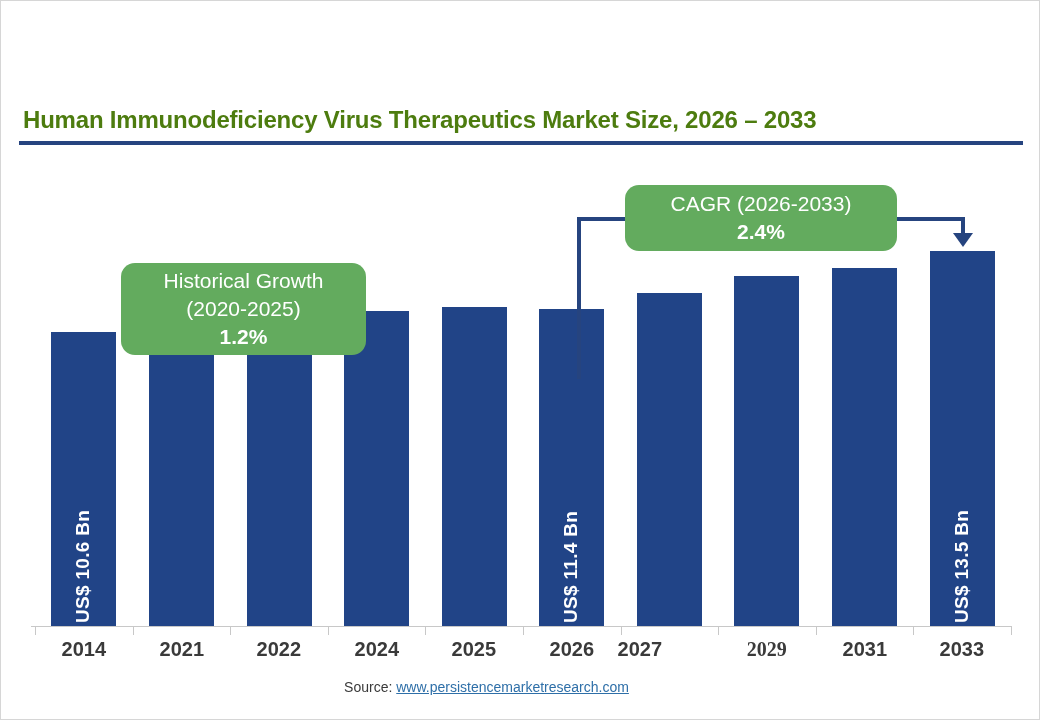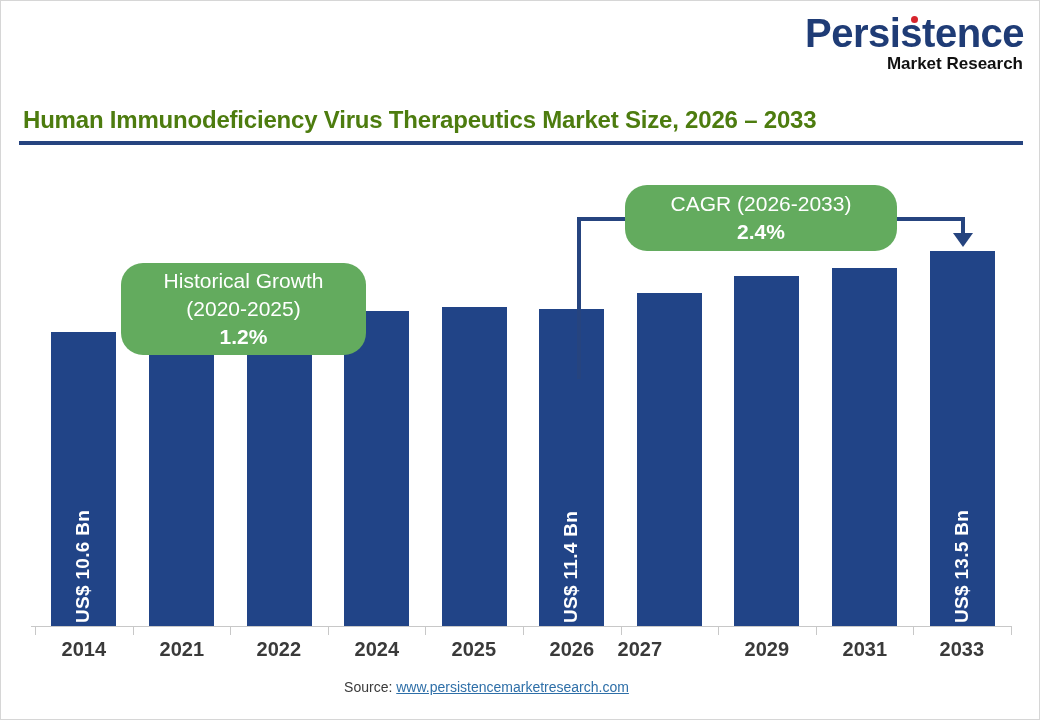--- a/index.html
+++ b/index.html
@@ -124,21 +124,21 @@
     font-size: 20px;
     font-weight: bold;
     color: #3a3a3a;
     text-align: center;
   }
 
   
   .callout {
     position: absolute;
     background: #63AB5E;
-    border-radius: 22px;
+    border-radius: 14px;
     color: #ffffff;
     text-align: center;
     display: flex;
     flex-direction: column;
     justify-content: center;
     align-items: center;
     z-index: 6;
   }
   .callout-line { font-size: 21px; line-height: 1.32; font-weight: normal; }
   .callout-value { font-size: 21px; line-height: 1.32; font-weight: bold; }
@@ -175,25 +175,20 @@
   #source-link {
     color: #2E6FA8;
     text-decoration: underline;
   }
 </style>
 </head>
 <body>
 
 <div id="page">
 
-  <div id="logo">
-    <span id="logo-main">Persistence</span>
-    <span id="logo-dot"></span>
-    <span id="logo-sub">Market Research</span>
-  </div>
 
   <div id="title">Human Immunodeficiency Virus Therapeutics Market Size, 2026 – 2033</div>
   <div id="title-rule"></div>
 
   <div id="plot">
 
     <div id="bars-layer">
         <div class="bar" style="left: 50px; top: 331px; width: 65px; height: 294px; background: rgb(33, 68, 135);"></div>
         <div class="bar-label" style="left: 92.5px; top: 600px;">US$ 10.6 Bn</div>
         <div class="bar" style="left: 148px; top: 321px; width: 65px; height: 304px; background: rgb(33, 68, 135);"></div>
@@ -224,21 +219,21 @@
         <div class="x-label" style="left: 229px; width: 97.6px;">2022</div>
         <div class="axis-tick" style="left: 327px;"></div>
         <div class="x-label" style="left: 327px; width: 97.6px;">2024</div>
         <div class="axis-tick" style="left: 424px;"></div>
         <div class="x-label" style="left: 424px; width: 97.6px;">2025</div>
         <div class="axis-tick" style="left: 522px;"></div>
         <div class="x-label" style="left: 522px; width: 97.6px;">2026</div>
         <div class="axis-tick" style="left: 620px;"></div>
         <div class="x-label" style="left: 590px; width: 97.6px;">2027</div>
         <div class="axis-tick" style="left: 717px;"></div>
-        <div class="x-label" style="left: 717px; width: 97.6px;">2029</div>
+        <div class="x-label" style="left: 717px; width: 97.6px; font-family: Liberation Serif, serif;">2029</div>
         <div class="axis-tick" style="left: 815px;"></div>
         <div class="x-label" style="left: 815px; width: 97.6px;">2031</div>
         <div class="axis-tick" style="left: 912px;"></div>
         <div class="x-label" style="left: 912px; width: 97.6px;">2033</div>
         <div class="axis-tick" style="left: 1010px;"></div>
       </div>
   </div>
 
   <div class="callout" id="historical-callout">
     <span class="callout-line">Historical Growth</span>

